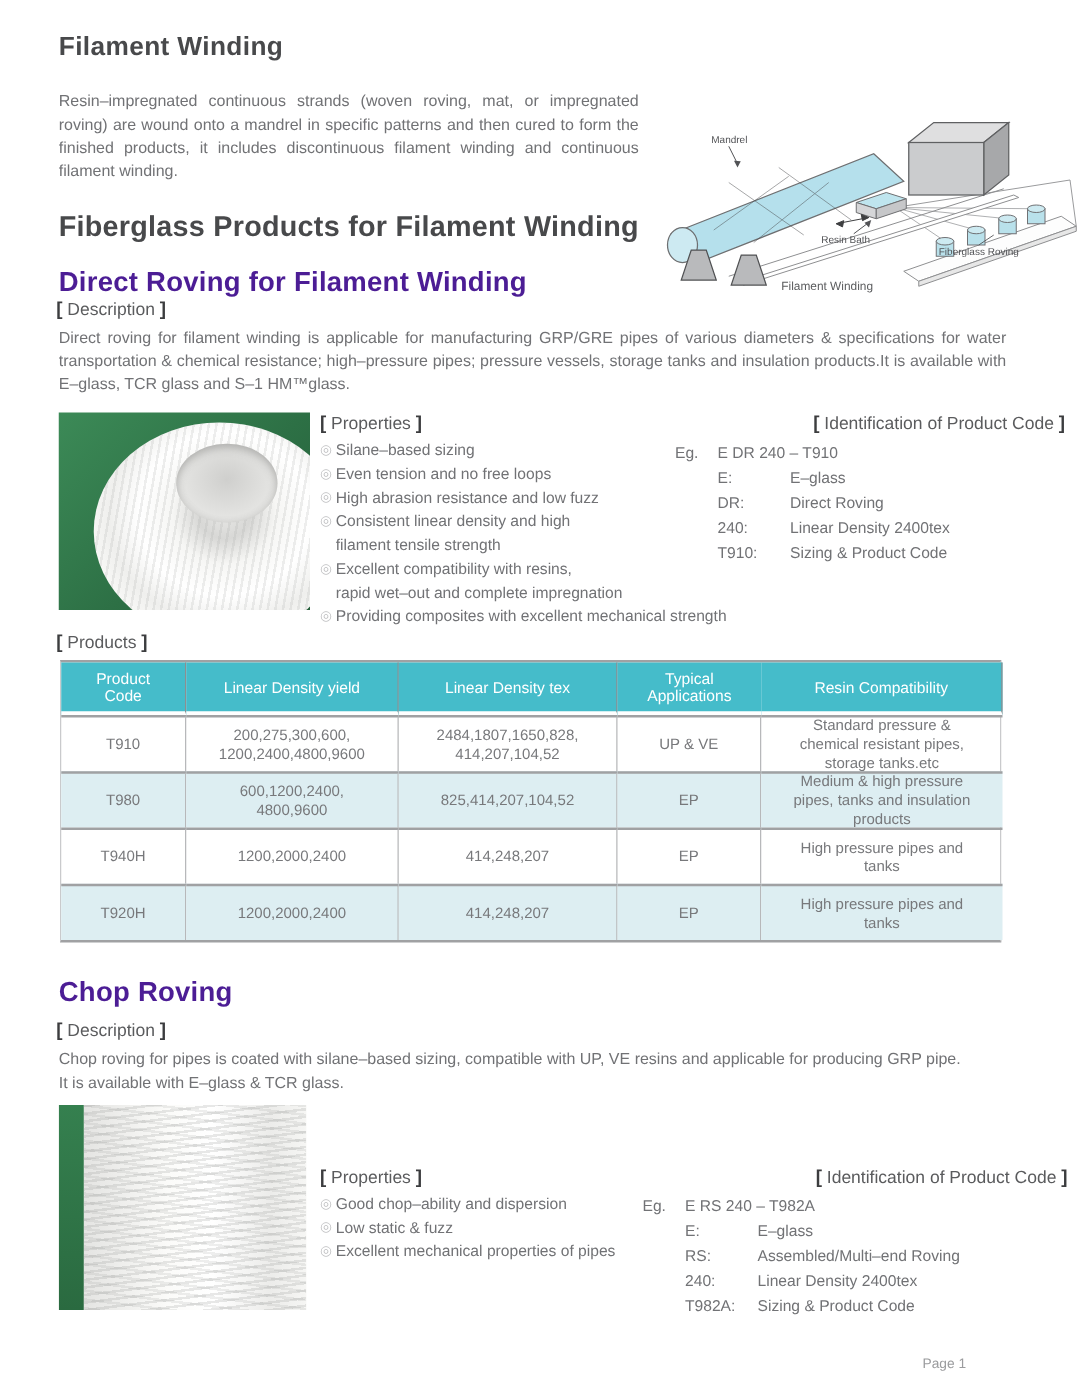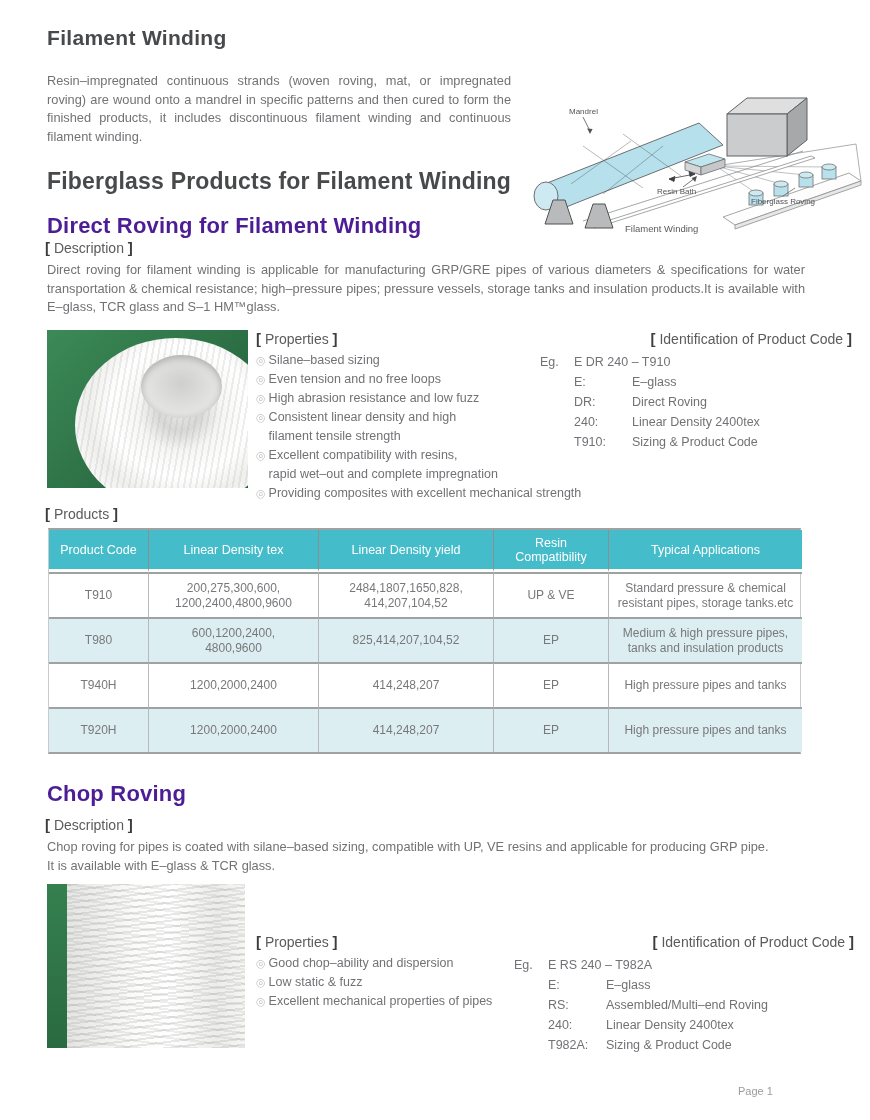--- a/index.html
+++ b/index.html
@@ -64,21 +64,21 @@
   .id-row{display:flex;padding-left:34px;line-height:20px;}
   .id-row .key{width:58px;}
   
   .ftable{
     position:absolute;left:48px;top:528px;width:753px;display:grid;
     grid-template-columns:100px 170px 175px 115px 193px;
     border-top:2px solid #a0a1a3;border-bottom:2px solid #a0a1a3;
     border-left:1px solid #c9cacc;border-right:1px solid #c9cacc;
     box-sizing:border-box;
   }
-  .cell{display:flex;align-items:center;justify-content:center;text-align:center;box-sizing:border-box;padding:2px 6px;}
+  .cell{display:flex;align-items:center;justify-content:center;text-align:center;box-sizing:border-box;padding:2px 24px;}
   .th{height:42px;background:#45bcca;color:#ffffff;font-size:12.5px;border-right:1px solid #8d8e90;border-bottom:3px solid #ffffff;}
   .th.last{border-right:none;}
   .td{height:45px;font-size:12px;color:#77787b;border-right:1px solid #b7b8ba;border-top:2px solid #a0a1a3;white-space:pre-line;line-height:15px;}
   .td.last{border-right:none;}
   .row-alt{background:#ddeef2;}
   
   .page-num{position:absolute;left:738px;top:1085px;font-size:11px;color:#9b9c9e;}
 </style>
 </head>
 <body>
@@ -236,24 +236,24 @@
   </div>
 
   <div class="bheading bh-products">
     <span class="br">[</span>
     <span>Products</span>
     <span class="br">]</span>
   </div>
 
   <div class="ftable">
     <div class="cell th">Product Code</div>
+    <div class="cell th">Linear Density yield</div>
     <div class="cell th">Linear Density tex</div>
-    <div class="cell th">Linear Density yield</div>
+    <div class="cell th last">Typical Applications</div>
     <div class="cell th">Resin Compatibility</div>
-    <div class="cell th last">Typical Applications</div>
 
     <div class="cell td">T910</div>
     <div class="cell td">200,275,300,600,
 1200,2400,4800,9600</div>
     <div class="cell td">2484,1807,1650,828,
 414,207,104,52</div>
     <div class="cell td">UP &amp; VE</div>
     <div class="cell td last">Standard pressure &amp; chemical resistant pipes, storage tanks.etc</div>
 
     <div class="cell td row-alt">T980</div>

